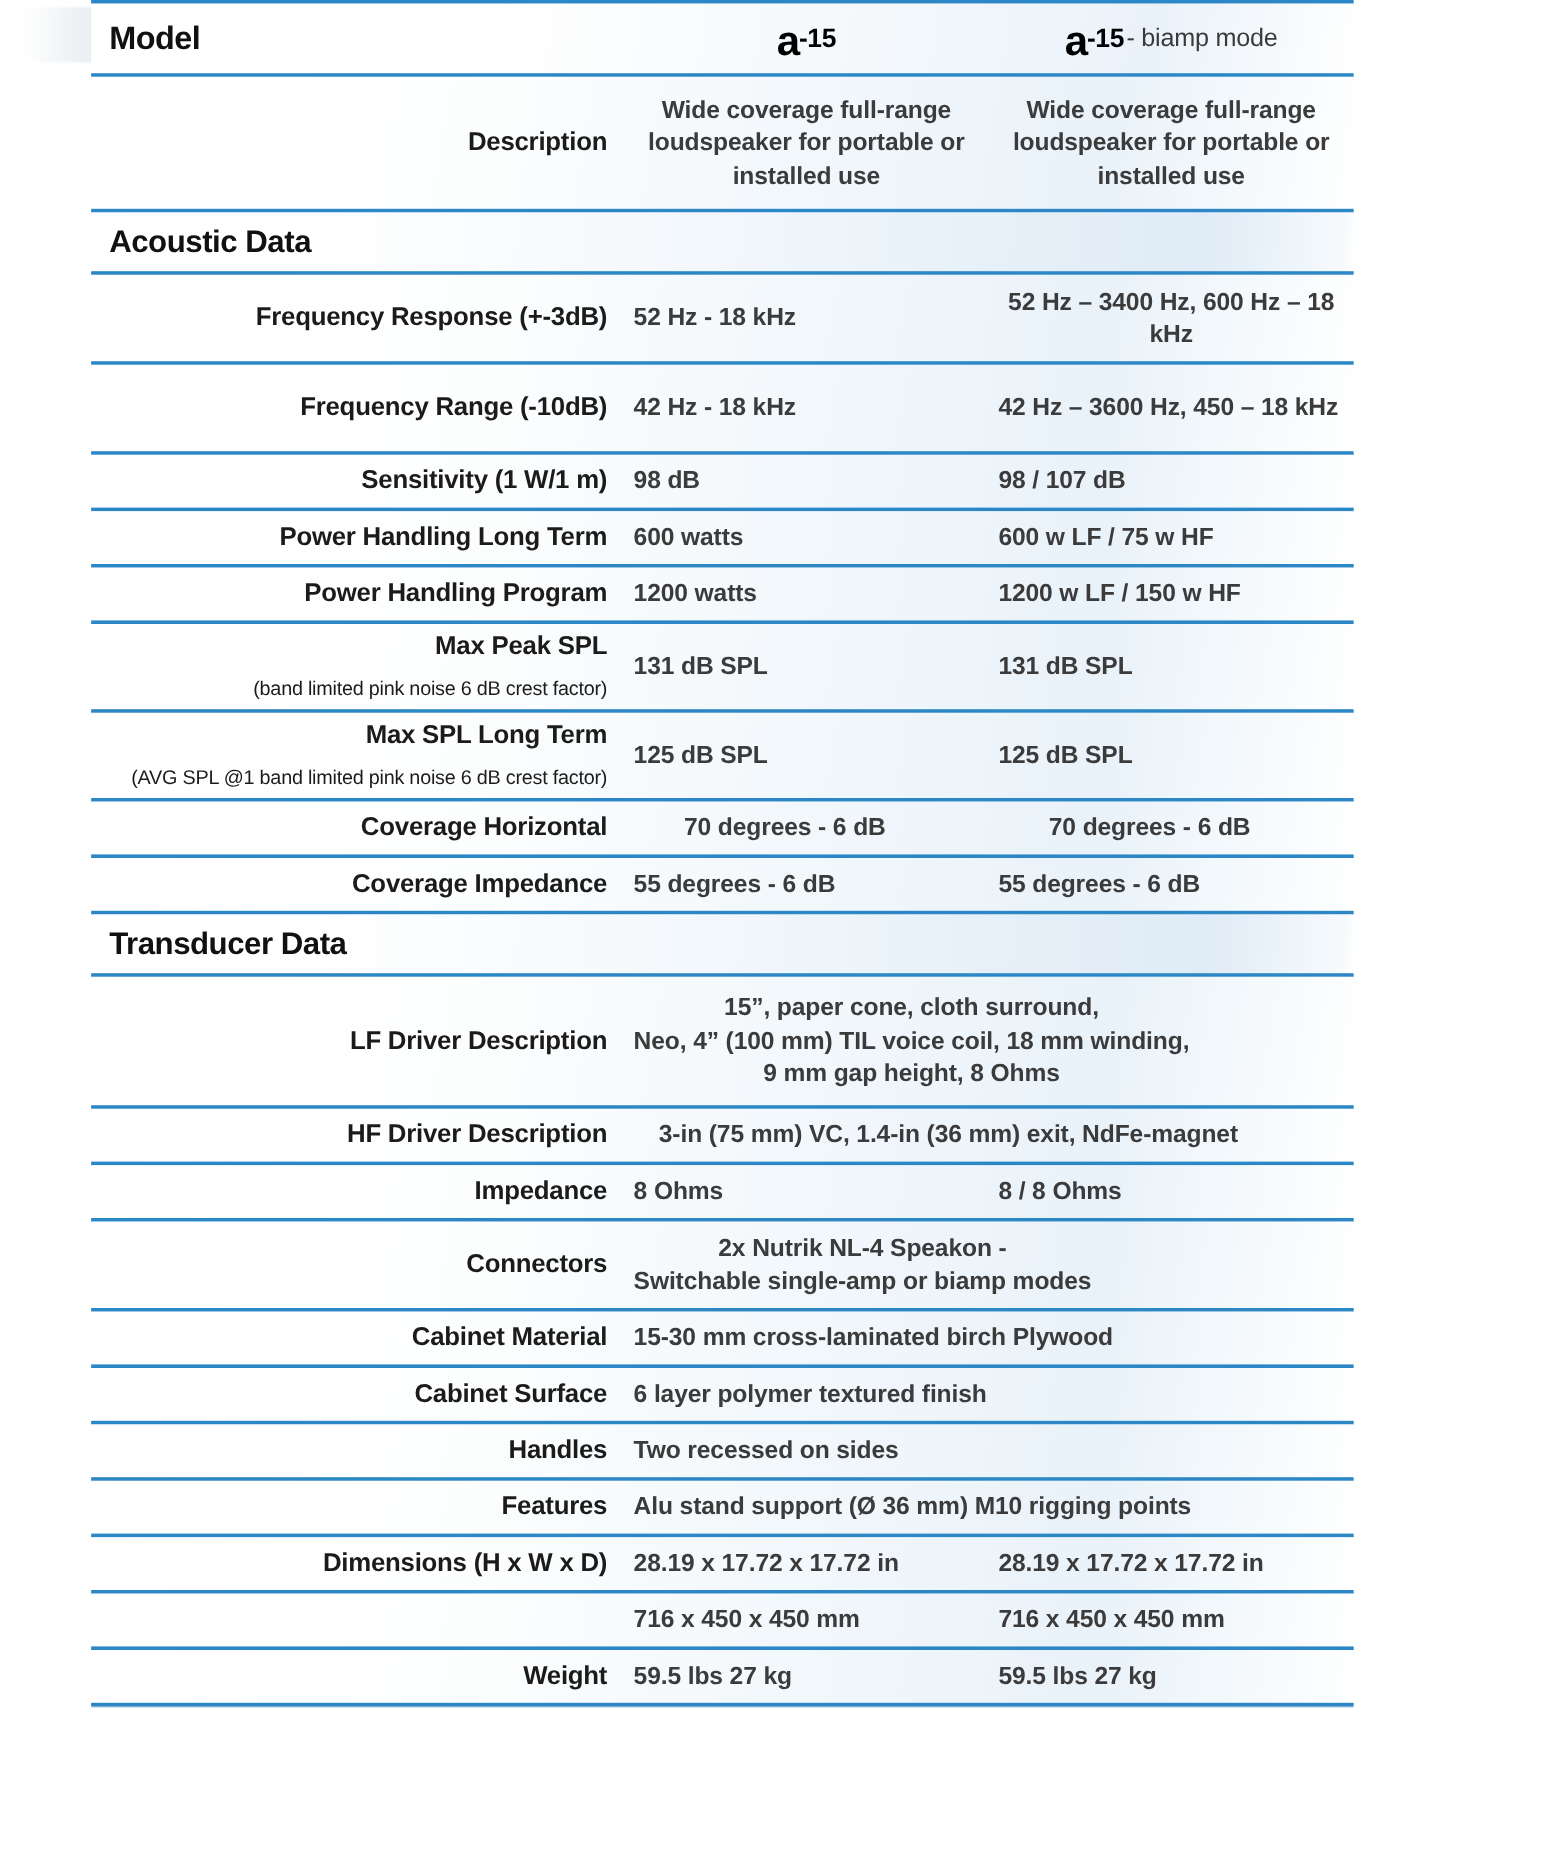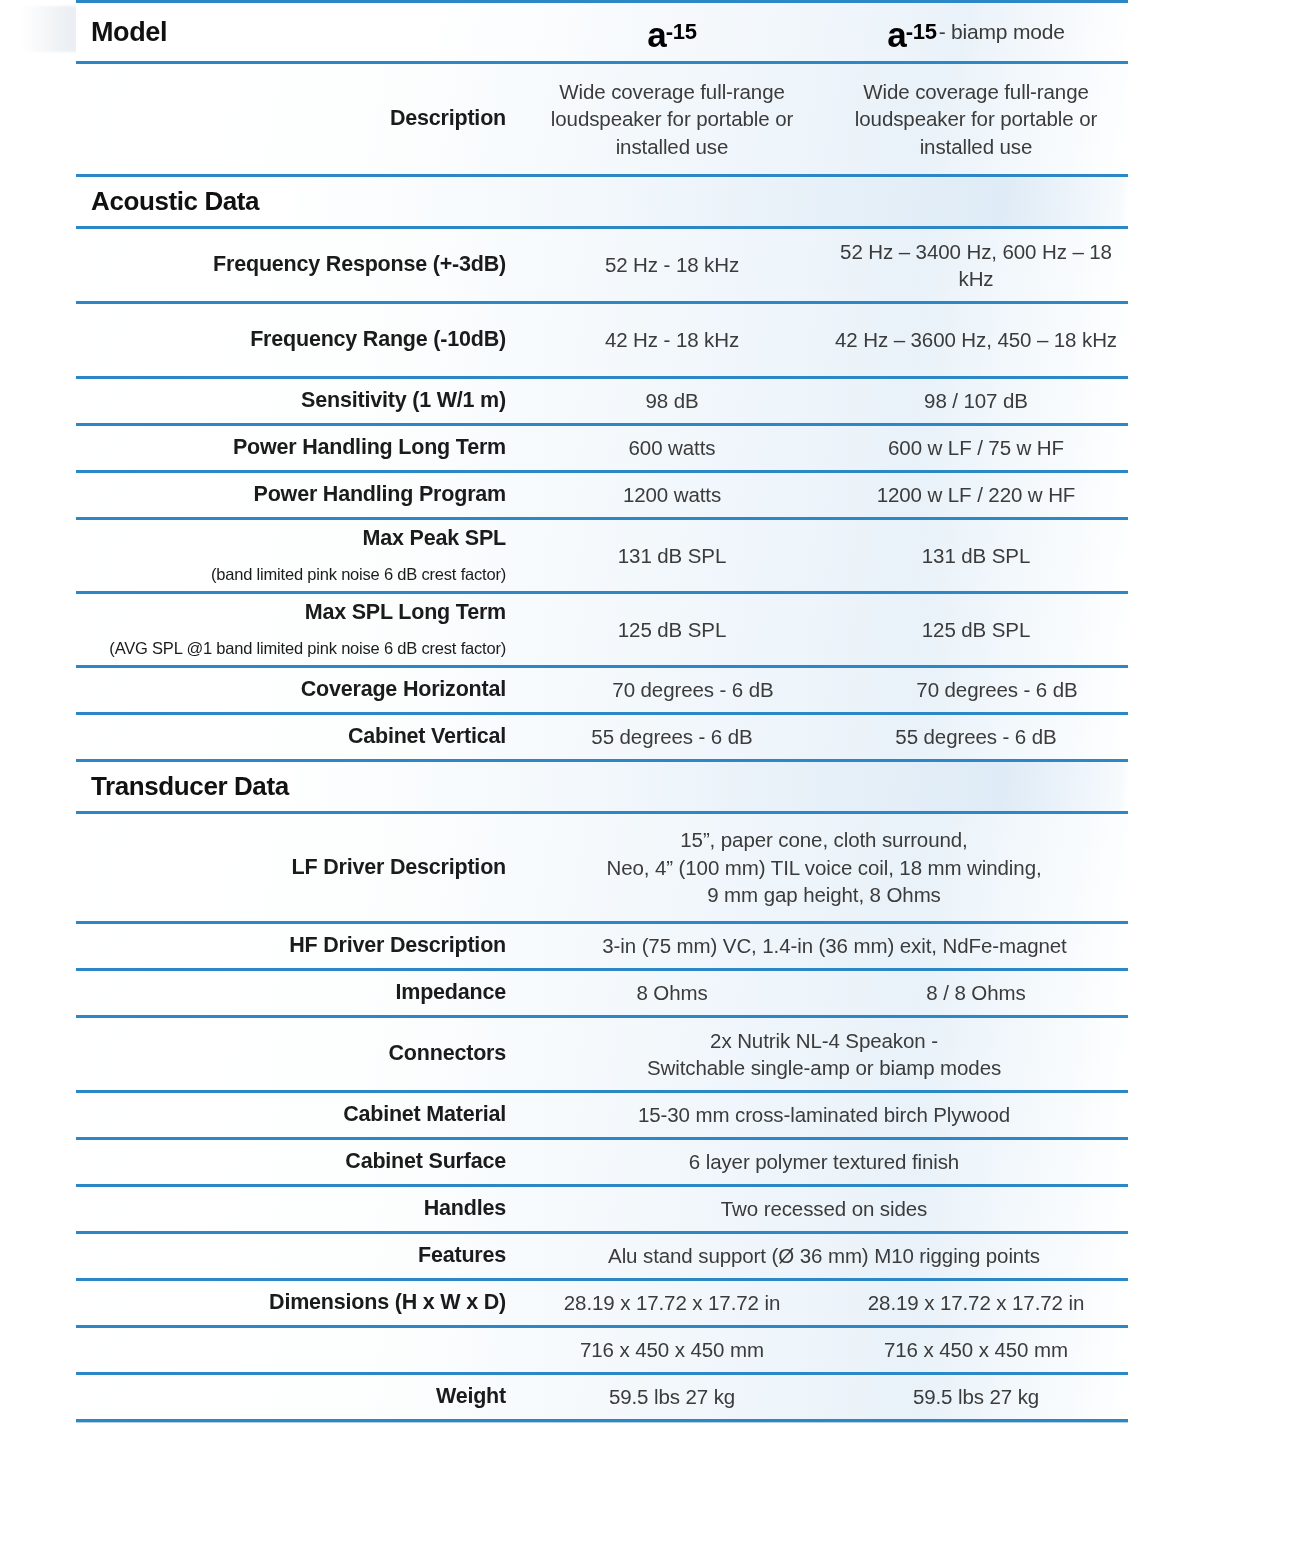--- a/index.html
+++ b/index.html
@@ -73,24 +73,24 @@
     align-items: flex-end;
     justify-content: center;
     text-align: left;
     padding: 0 14px 0 0;
     box-sizing: border-box;
   }
   .cell-val {
     flex: 1 1 0;
     display: flex;
     align-items: center;
-    justify-content: center;
     text-align: center;
     padding: 0 8px;
     box-sizing: border-box;
+    font-weight: bold;
   }
   .cell-val.span2 {
     flex: 1 1 0;
   }
 
   .lbl {
     font-weight: bold;
     font-size: 21.5px;
     color: #1b1b1b;
     letter-spacing: -0.2px;
@@ -285,21 +285,21 @@
       </div>
       <div class="rule"></div>
       <div class="row" style="height: 44px;">
         <div class="cell-label">
           <div class="lbl">Power Handling Program</div>
         </div>
         <div class="cell-val">
           <div class="val">1200 watts</div>
         </div>
         <div class="cell-val">
-          <div class="val">1200 w LF / 220 w HF</div>
+          <div class="val">1200 w LF / 150 w HF</div>
         </div>
       </div>
       <div class="rule"></div>
       <div class="row" style="height: 71px;">
         <div class="cell-label">
           <div class="lbl">Max Peak SPL</div>
           <div class="lbl-sub">(band limited pink noise 6 dB crest factor)</div>
         </div>
         <div class="cell-val">
           <div class="val">131 dB SPL</div>
@@ -329,21 +329,21 @@
         <div class="cell-val">
           <div class="val">70 degrees - 6 dB</div>
         </div>
         <div class="cell-val">
           <div class="val">70 degrees - 6 dB</div>
         </div>
       </div>
       <div class="rule"></div>
       <div class="row" style="height: 44px;">
         <div class="cell-label">
-          <div class="lbl">Cabinet Vertical</div>
+          <div class="lbl">Coverage Impedance</div>
         </div>
         <div class="cell-val">
           <div class="val">55 degrees - 6 dB</div>
         </div>
         <div class="cell-val">
           <div class="val">55 degrees - 6 dB</div>
         </div>
       </div>
       <div class="rule"></div>
       <div class="section-row">

